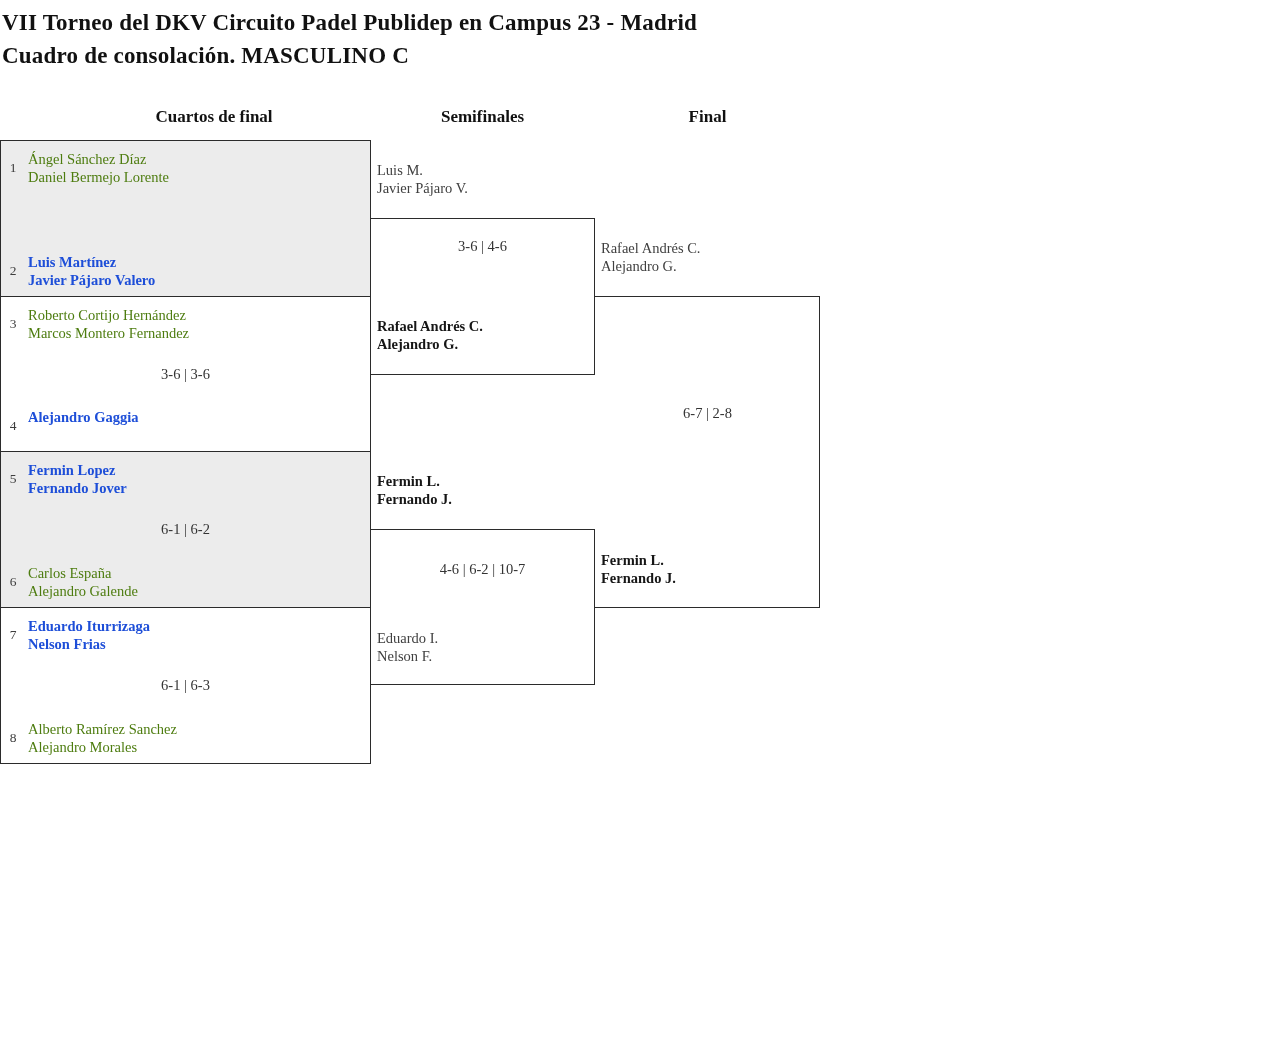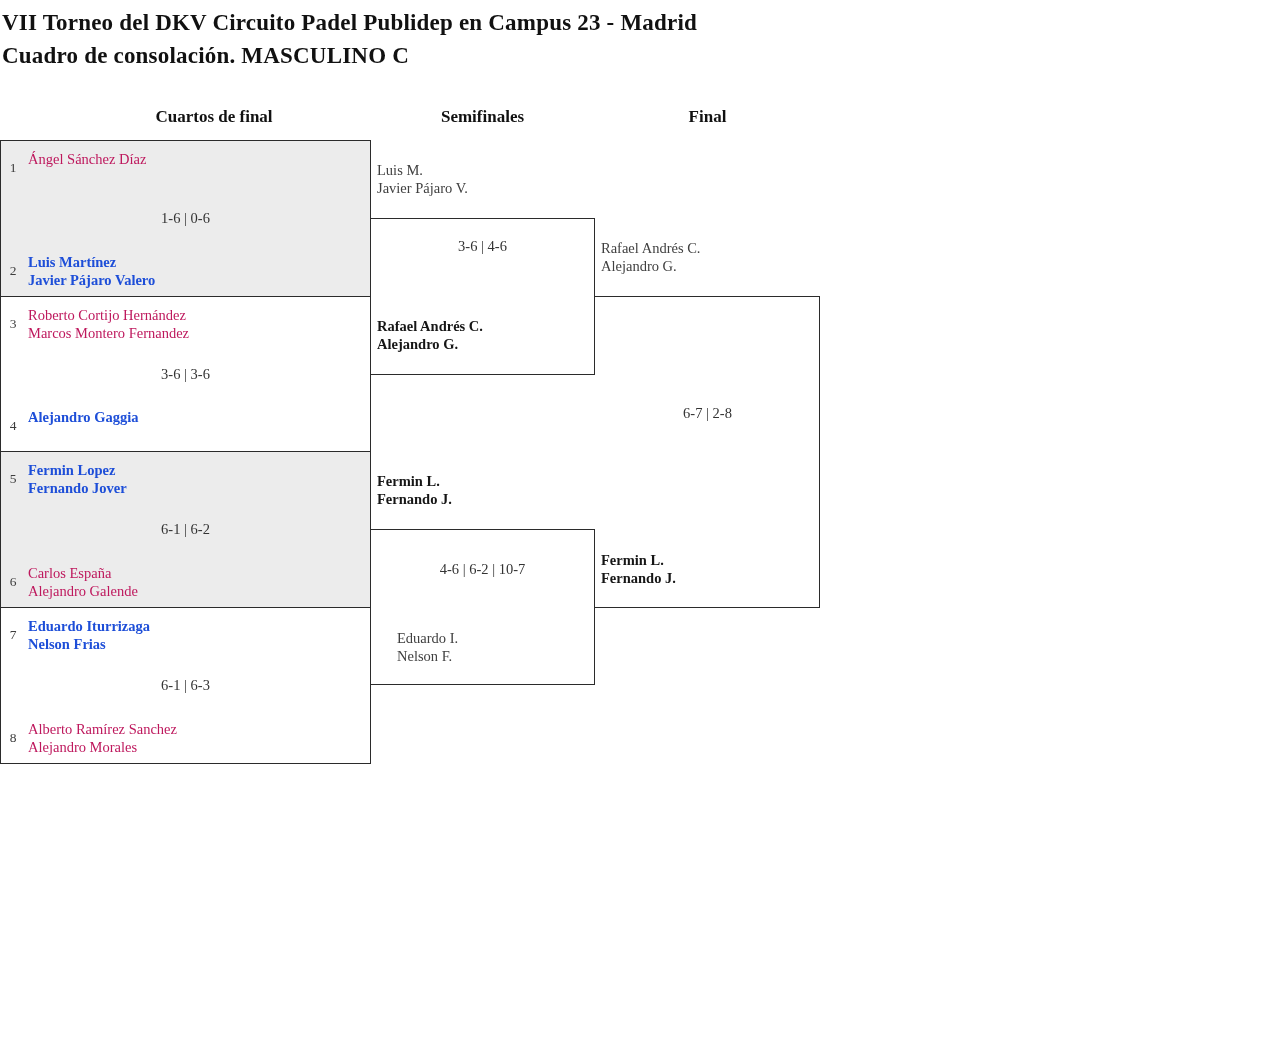--- a/index.html
+++ b/index.html
@@ -72,21 +72,21 @@
     transform: translateY(-50%);
     width: 24px;
     text-align: center;
     font-size: 13.5px;
     color: #3d3d3d;
   }
   .players {
     margin-left: 27px;
     font-size: 14.5px;
     line-height: 18px;
-    color: #be185d;
+    color: #4d7c0f;
   }
   .players.winner { font-weight: 700; color: #1d4ed8; }
 
   .qf-score {
     position: absolute;
     left: 0;
     width: 100%;
     top: 68px;
     text-align: center;
     font-size: 14.5px;
@@ -110,21 +110,21 @@
     position: absolute;
     font-size: 14.5px;
     line-height: 18px;
     color: #404040;
     white-space: nowrap;
   }
   .match-label.winner { font-weight: 700; color: #161616; }
   #sf1-top     { left: 377px; top: 161px; }
   #sf1-bottom  { left: 377px; top: 317px; }
   #sf2-top     { left: 377px; top: 472px; }
-  #sf2-bottom  { left: 377px; top: 629px; margin-left: 20px; }
+  #sf2-bottom  { left: 377px; top: 629px; }
   #final-top   { left: 601px; top: 239px; }
   #final-bottom{ left: 601px; top: 551px; }
 
   
   .match-score {
     position: absolute;
     text-align: center;
     font-size: 14.5px;
     line-height: 19px;
     color: #333333;
@@ -147,23 +147,23 @@
   <div class="round-header" id="rh-sf">Semifinales</div>
   <div class="round-header" id="rh-f">Final</div>
 
   <div class="qf-col">
 
     <div class="qf-block shaded">
       <div class="qf-team top">
         <span class="seed">1</span>
         <div class="players">
           <div>Ángel Sánchez Díaz</div>
-        </div>
-      </div>
-      <div class="qf-score">1-6 | 0-6</div>
+          <div>Daniel Bermejo Lorente</div>
+        </div>
+      </div>
       <div class="qf-team bottom">
         <span class="seed">2</span>
         <div class="players winner">
           <div>Luis Martínez</div>
           <div>Javier Pájaro Valero</div>
         </div>
       </div>
     </div>
 
     <div class="qf-block">

